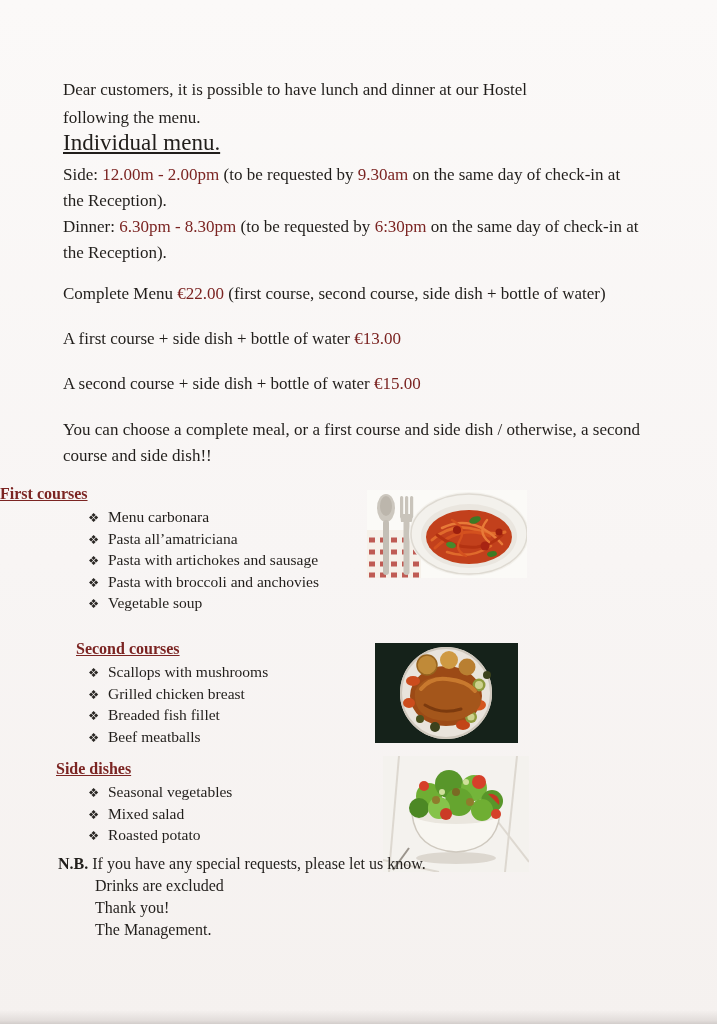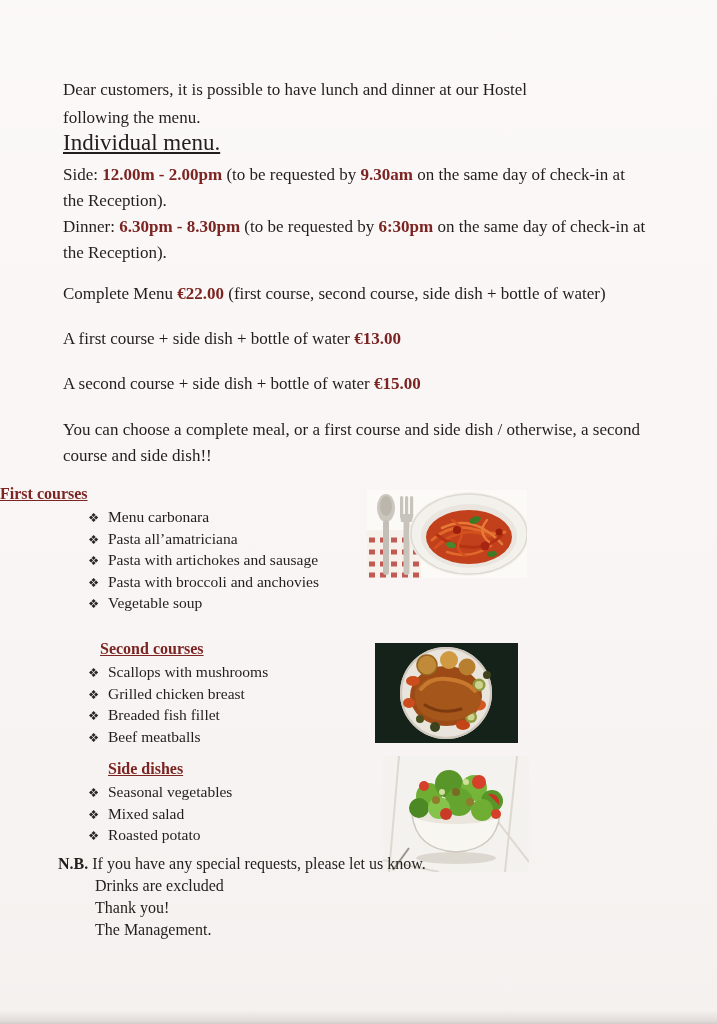--- a/index.html
+++ b/index.html
@@ -3,40 +3,40 @@
 <meta charset="utf-8">
 <style>
   html,body{margin:0;padding:0;}
   body{background:#e9e6e3;font-family:"Liberation Serif", serif;}
   .page{
     position:relative;width:717px;height:1024px;overflow:hidden;
     background:linear-gradient(180deg,#fbf9f8 0%,#f8f5f4 55%,#f5f1ef 100%);
     color:#211e1b;
   }
   .abs{position:absolute;}
-  .accent{font-weight:bold;}
+  .accent{font-weight:normal;}
   
   .intro{top:76px;left:63px;width:600px;font-size:17px;line-height:28px;z-index:2;}
   .menu-heading{top:128px;left:63px;font-size:23px;line-height:30px;text-decoration:underline;z-index:2;}
   .body-par{font-size:17px;line-height:26px;width:600px;z-index:2;}
   .lunch{top:162px;left:63px;}
   .dinner{top:214px;left:63px;}
   .complete{top:281px;left:63px;}
   .opt1{top:326px;left:63px;}
   .opt2{top:371px;left:63px;}
   .choose{top:417px;left:63px;}
   
   .section{left:0;width:360px;z-index:2;}
   .sec-first{top:484px;}
   .sec-second{top:639px;}
   .sec-side{top:759px;}
   .sec-title{font-size:16px;font-weight:bold;text-decoration:underline;line-height:20px;}
   .sec-first  .sec-title{}
-  .sec-second .sec-title{margin-left:100px;}
-  .sec-side   .sec-title{margin-left:108px;}
+  .sec-second .sec-title{margin-left:76px;}
+  .sec-side   .sec-title{margin-left:56px;}
   .sec-list{list-style:none;margin:3px 0 0 0;padding:0 0 0 88px;}
   .sec-list li{display:flex;align-items:baseline;font-size:15.5px;line-height:19.6px;}
   .blt{width:20px;flex:0 0 20px;font-size:12.5px;color:#2a2724;}
   
   .nb{top:853px;left:58px;width:460px;font-size:16px;line-height:22px;z-index:3;}
   .nb .indent{margin-left:37px;}
   
   .photo{position:absolute;z-index:1;}
   .photo svg{display:block;width:100%;height:100%;}
   .photo-pasta{left:367px;top:490px;width:160px;height:88px;}

